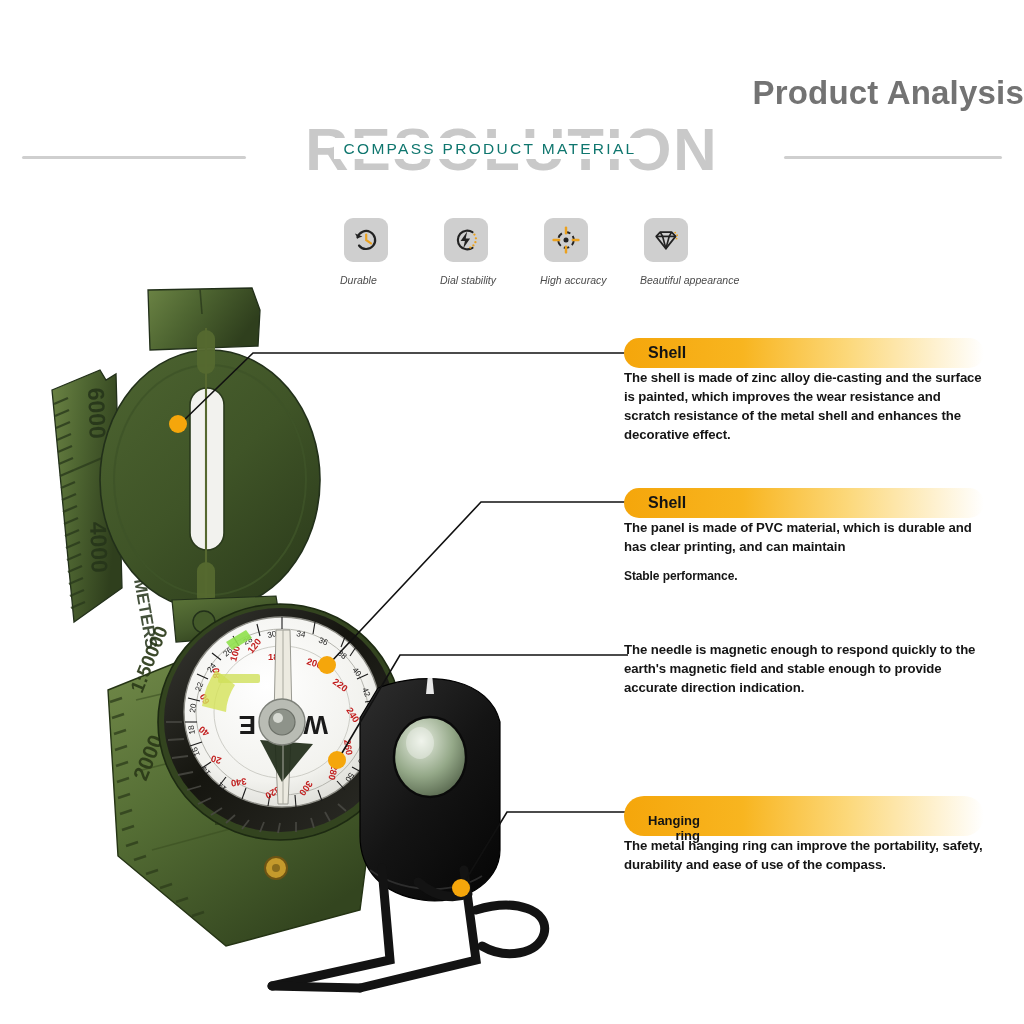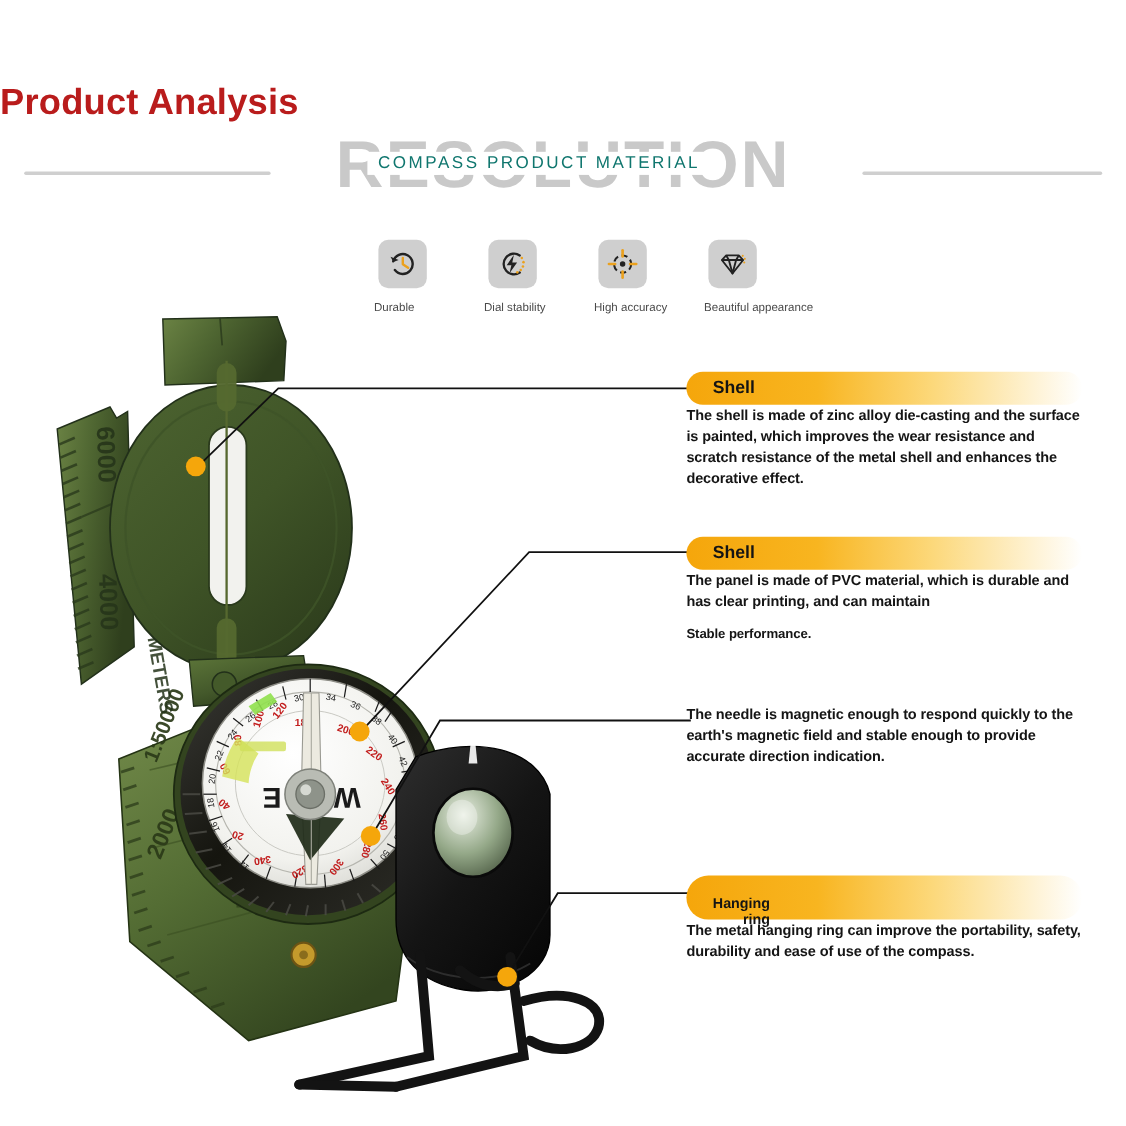--- a/index.html
+++ b/index.html
@@ -39,24 +39,24 @@
     background: #cfcfcf;
     border-radius: 2px;
   }
   .rule.left  { left: 22px;  width: 224px; }
   .rule.right { right: 22px; width: 218px; }
 
   .main-title {
     position: absolute;
     left: 0; top: 70px;
     width: 1024px;
-    text-align: left;
+    text-align: right;
     font-size: 33px;
     font-weight: bold;
-    color: #b91c1c;
+    color: #737373;
     letter-spacing: 0.2px;
     background: #ffffff;
     padding: 4px 0 6px;
   }
 
   .subtitle {
     position: absolute;
     left: 0; top: 140px;
     width: 980px;
     text-align: center;
@@ -70,21 +70,21 @@
   }
 
   
   .features {
     position: absolute;
     left: 340px; top: 218px;
     width: 400px; height: 80px;
     display: flex;
     gap: 0px;
   }
-  .feature { width: 103px; display: flex; flex-direction: column; align-items: flex-start; }
+  .feature { width: 103px; display: flex; flex-direction: column; align-items: flex-start; font-style: italic; }
   .feature-tile {
     width: 44px; height: 44px;
     background: #cfcfcf;
     border-radius: 9px;
     display: flex; align-items: center; justify-content: center;
     margin-left: 4px;
   }
   .feature-label {
     margin-top: 12px;
     font-size: 10.5px;

